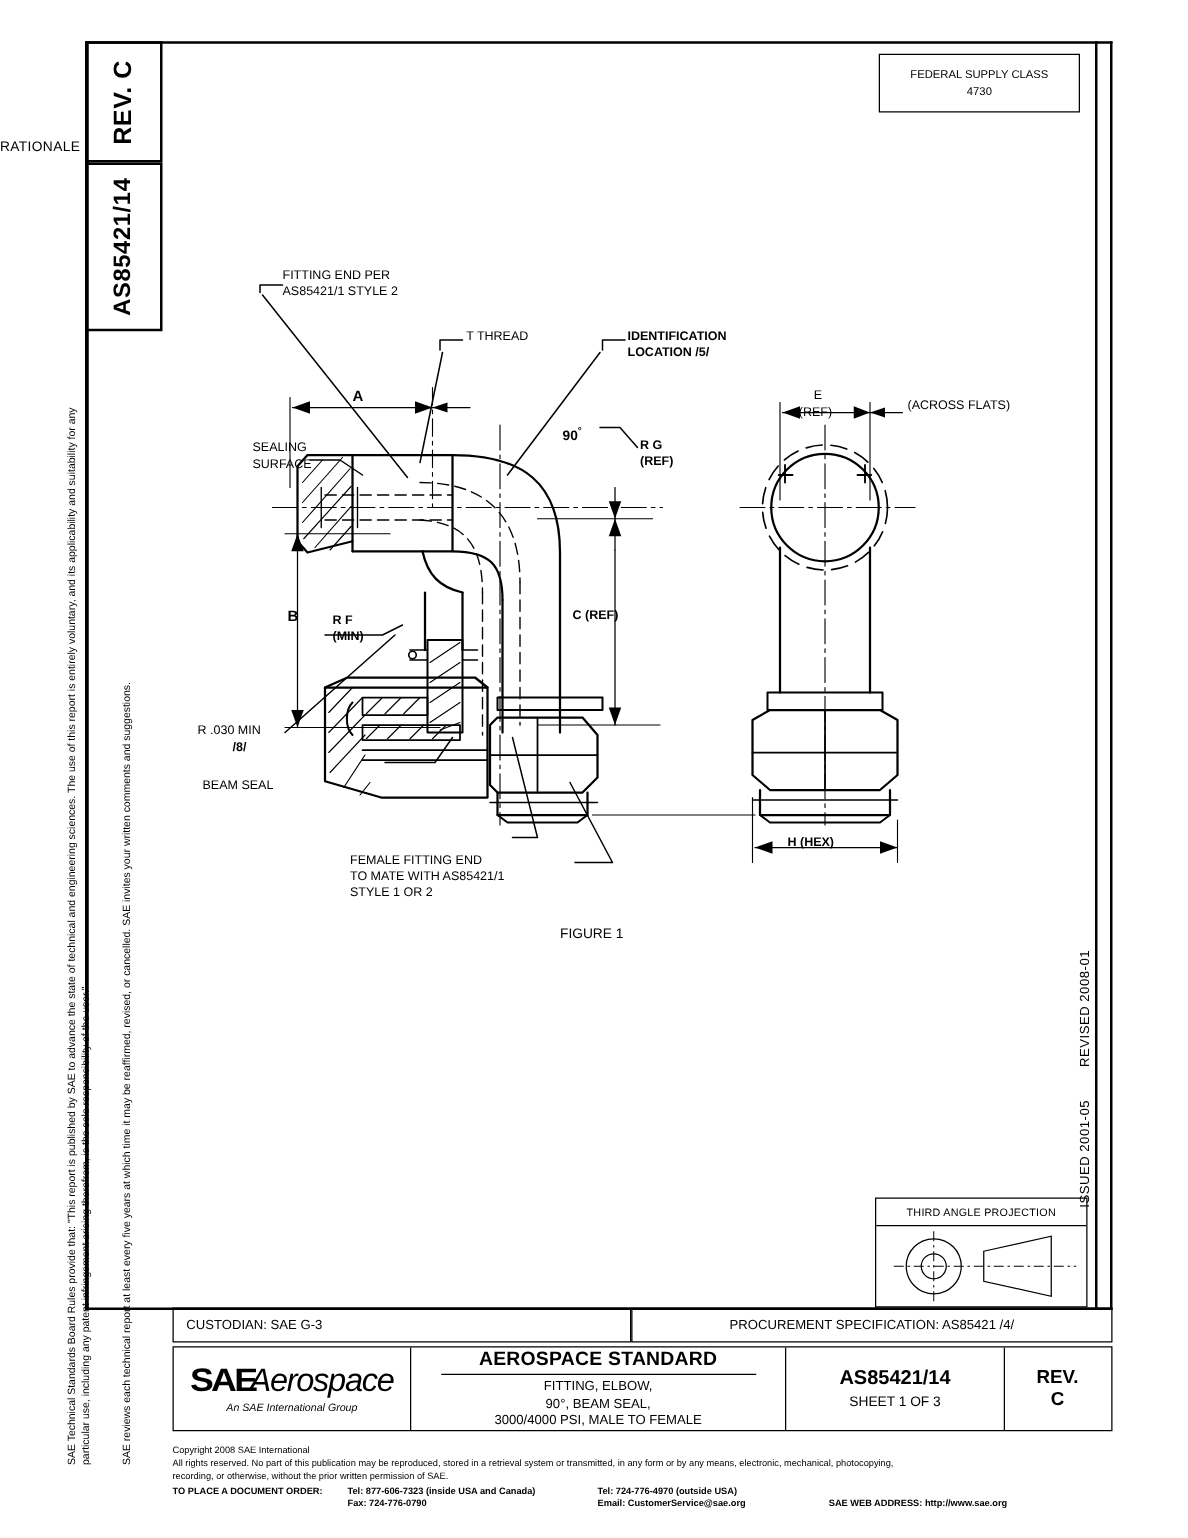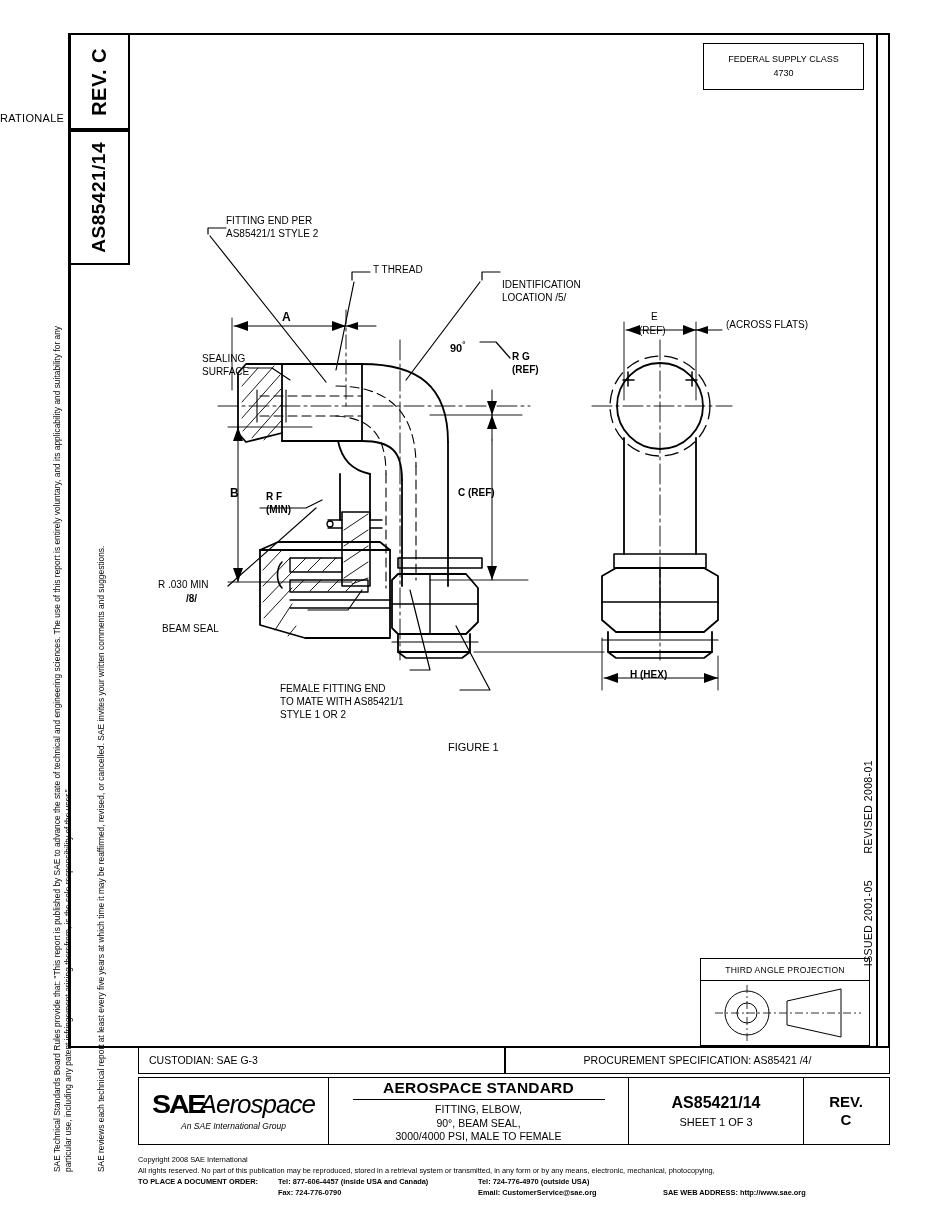--- a/index.html
+++ b/index.html
@@ -342,21 +342,21 @@
         <polygon points="588,488 574,483 574,493" fill="#000" stroke="none"></polygon>
 
         <line x1="344" y1="462" x2="474" y2="462" stroke-width="0.9"></line>
       </g>
     </svg>
 
     
     <div class="dlabel" style="left:96px; top:24px;">FITTING END PER
 AS85421/1 STYLE 2</div>
     <div class="dlabel" style="left:243px; top:73px;">T THREAD</div>
-    <div class="dlabel" style="left:372px; top:88px;">IDENTIFICATION
+    <div class="dlabel" style="left:372px; top:73px;font-weight:bold;">IDENTIFICATION
 LOCATION  /5/</div>
     <div class="dlabel" style="left:72px; top:162px;">SEALING
 SURFACE</div>
     <div class="dlabel bold" style="left:152px; top:120px; font-size:12px;">A</div>
     <div class="dlabel bold" style="left:320px; top:150px; font-size:11px;"><span>90</span><span style="font-size:8px; vertical-align:super;">°</span></div>
     <div class="dlabel bold" style="left:382px; top:160px;">R G
 (REF)</div>
     <div class="dlabel bold" style="left:100px; top:296px; font-size:12px;">B</div>
     <div class="dlabel bold" style="left:136px; top:300px;">R F
 (MIN)</div>
@@ -415,23 +415,24 @@
     </div>
     <div class="tb-cell" id="tb-rev">
       <div id="tb-revlbl">REV.</div>
       <div id="tb-revlbl">C</div>
     </div>
   </div>
 
   <div id="footer">
     <div>Copyright 2008 SAE International</div>
     <div>All rights reserved. No part of this publication may be reproduced, stored in a retrieval system or transmitted, in any form or by any means, electronic, mechanical, photocopying,</div>
+    <div>recording, or otherwise, without the prior written permission of SAE.</div>
     <div id="footer-order">
       <span class="lbl">TO PLACE A DOCUMENT ORDER:</span>
-      <span class="c2">Tel: 877-606-4457 (inside USA and Canada)</span>
+      <span class="c2">Tel: 877-606-7323 (inside USA and Canada)</span>
       <span class="c3">Tel: 724-776-4970 (outside USA)</span>
     </div>
     <div id="footer-order2">
       <span class="sp"></span>
       <span class="c2">Fax: 724-776-0790</span>
       <span class="c3">Email: CustomerService@sae.org</span>
       <span class="c4">SAE WEB ADDRESS: http://www.sae.org</span>
     </div>
   </div>
 

